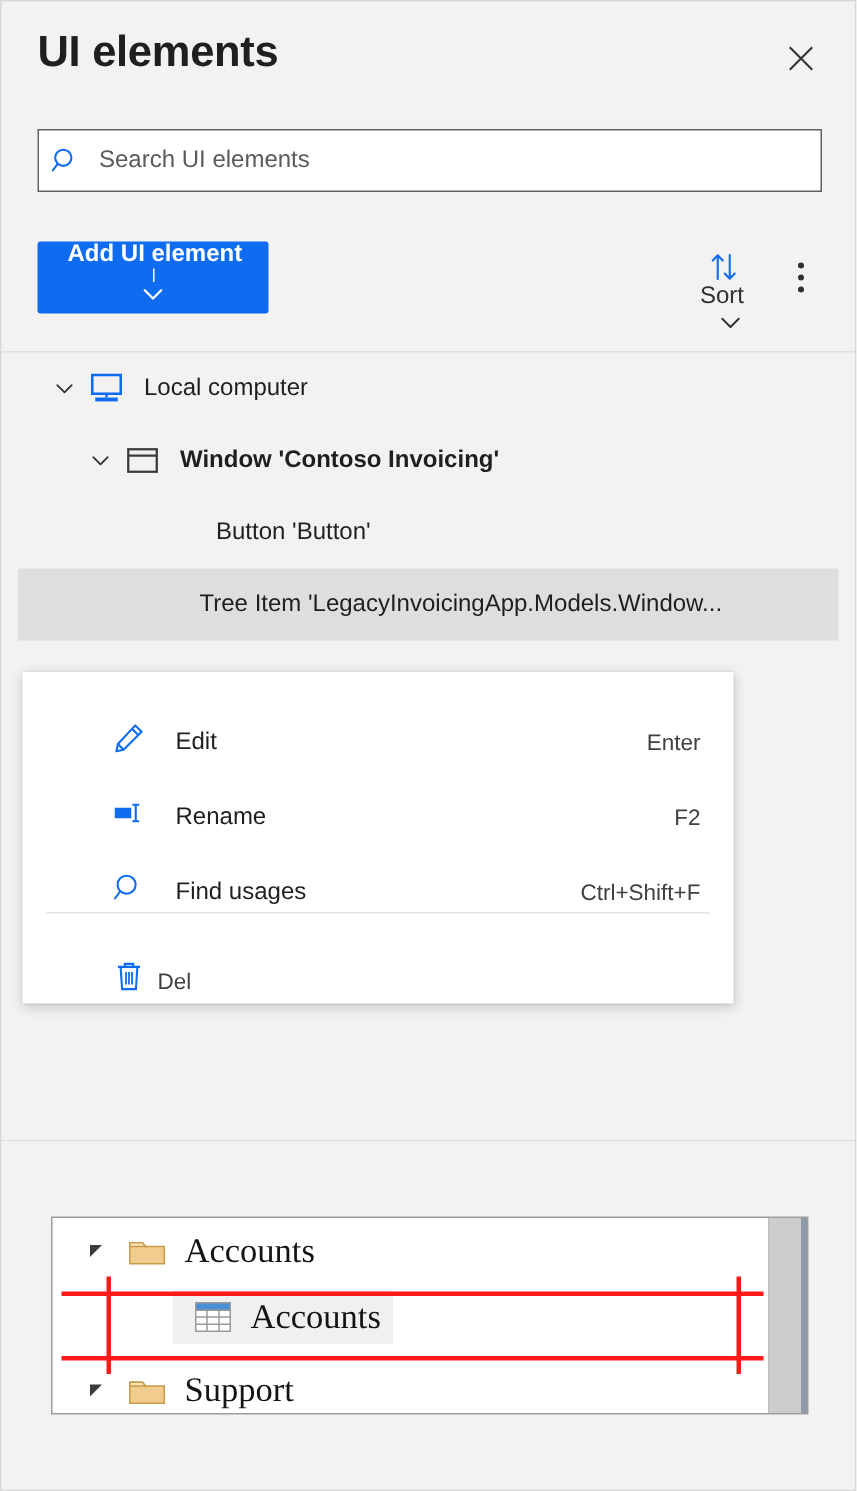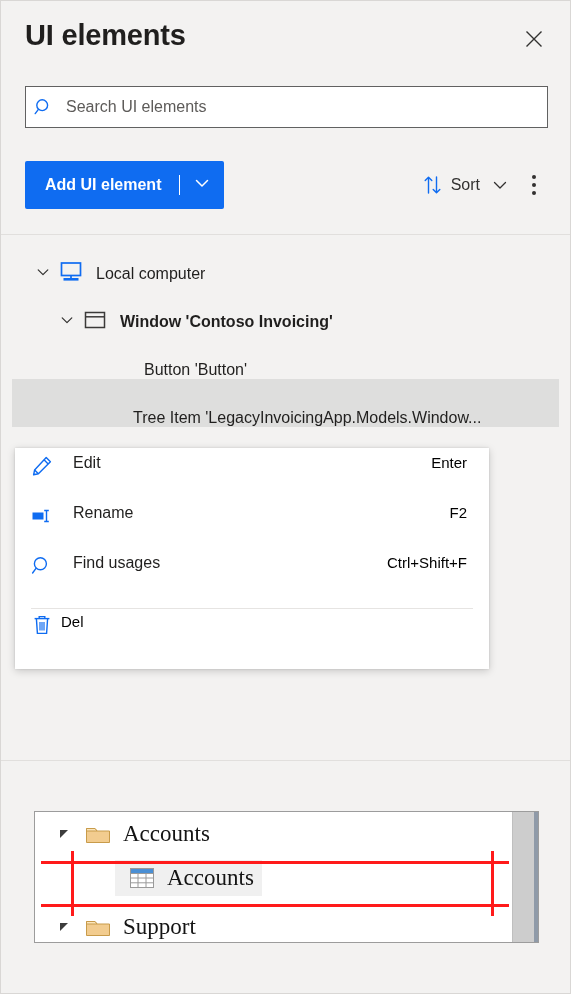--- a/index.html
+++ b/index.html
@@ -69,20 +69,21 @@
   }
   .add-btn {
     position: absolute;
     left: 24px; top: 0;
     height: 48px;
     display: flex; align-items: center;
     background: #0f6cf1;
     border: none; border-radius: 2px;
     cursor: pointer;
     padding: 0;
+    flex-direction: column;
   }
   .add-btn-label {
     color: #ffffff;
     font-size: 16px;
     font-weight: 600;
     padding: 0 18px 0 20px;
     white-space: nowrap;
   }
   .add-btn-sep {
     width: 1px; height: 20px;
@@ -92,20 +93,21 @@
     width: 44px; height: 48px;
     display: flex; align-items: center; justify-content: center;
     cursor: pointer;
   }
   .sort-group {
     position: absolute;
     right: 62px; top: 6px;
     display: flex; align-items: center;
     height: 36px;
     cursor: pointer;
+    flex-direction: column;
   }
   .sort-icon { display: flex; margin-right: 8px; }
   .sort-label {
     font-size: 16px; color: #323130;
     margin-right: 12px;
   }
   .sort-caret { display: flex; }
   .more-btn {
     position: absolute;
     right: 18px; top: 6px;
@@ -127,21 +129,21 @@
   
   .tree {
     position: absolute;
     left: 0; top: 234px; right: 0; height: 525px;
     overflow: hidden;
   }
   .tree-row {
     position: relative;
     height: 48px;
     display: flex;
-    align-items: flex-end;
+    align-items: center;
     cursor: pointer;
     margin: 0 11px;
   }
   .tree-row.selected { background: #dededd; }
   .tree-chevron {
     width: 22px; height: 22px;
     display: flex; align-items: center; justify-content: center;
     flex: 0 0 auto;
     cursor: pointer;
   }
@@ -168,38 +170,39 @@
     left: 14px; top: 447px;
     width: 474px;
     background: #ffffff;
     box-shadow: 0 2px 8px rgba(0,0,0,0.18), 0 0 2px rgba(0,0,0,0.12);
     padding: 6px 0;
     z-index: 20;
   }
   .ctx-item {
     height: 50px;
     display: flex;
-    align-items: flex-start;
+    align-items: flex-end;
     padding: 0 22px 0 16px;
     cursor: pointer;
+    margin-left: 44px;
   }
   .ctx-ico {
     width: 30px; height: 24px;
     display: flex; align-items: center; justify-content: flex-start;
     flex: 0 0 auto;
   }
   .ctx-label {
     flex: 1 1 auto;
     font-size: 16px;
     color: #201f1e;
     margin-left: 12px;
   }
   .ctx-key {
     font-size: 15px;
-    color: #000000;
+    color: #404040;
     white-space: nowrap;
   }
   .ctx-sep {
     height: 1px;
     background: #e6e4e2;
     margin: 4px 16px;
   }
 
   
   .preview-area {

